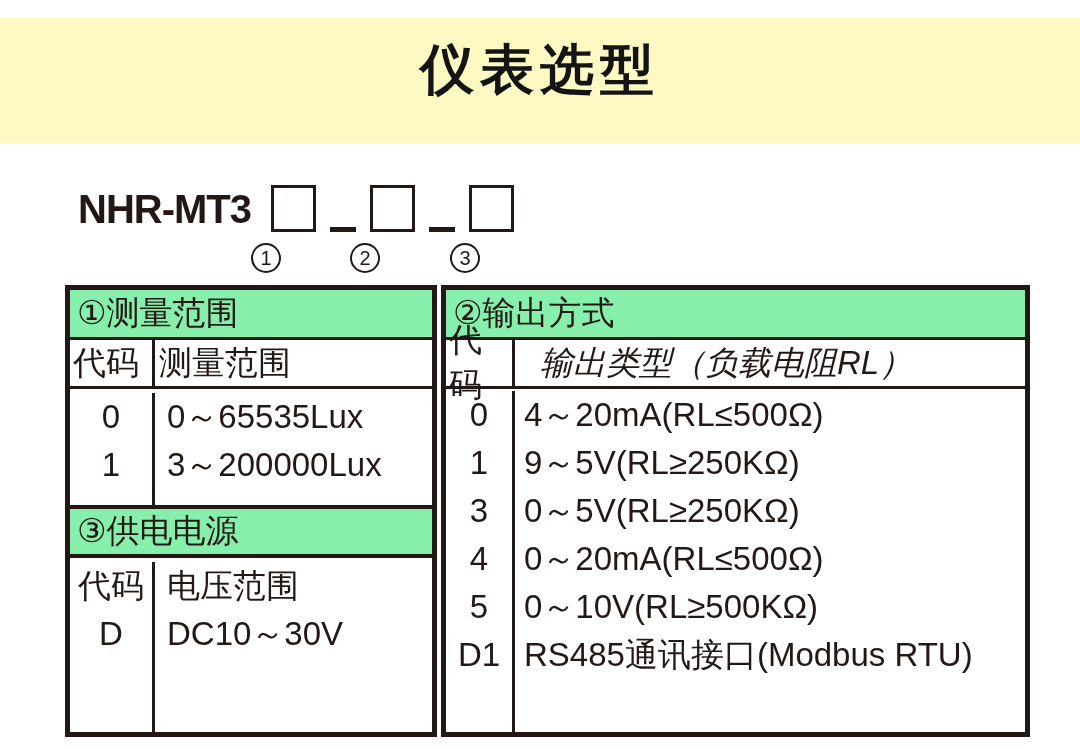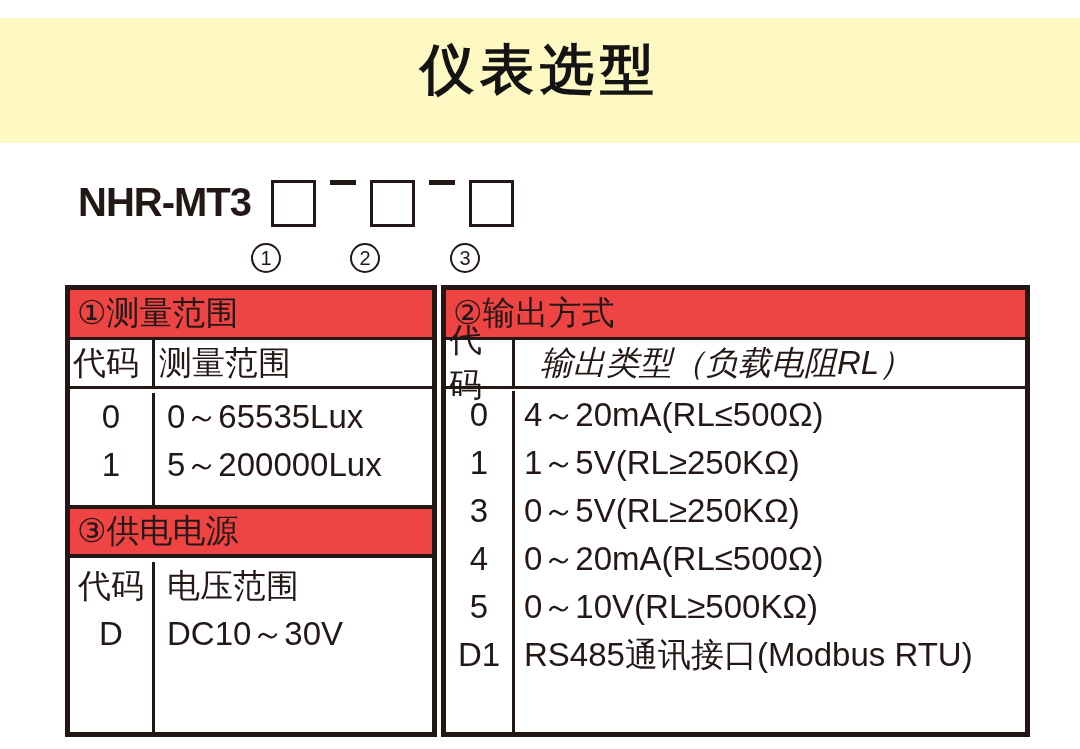--- a/index.html
+++ b/index.html
@@ -17,21 +17,21 @@
     font-size:54px;font-weight:bold;letter-spacing:6px;color:#141414;
     line-height:60px;margin-top:21px;
   }
   .banner-sub{
     font-size:22px;color:#2e2e2e;line-height:26px;margin-top:2px;
     letter-spacing:0.5px;
   }
   
   .model-row{
     position:absolute;left:78px;top:180px;height:52px;
-    display:flex;align-items:flex-start;
+    display:flex;align-items:flex-end;
   }
   .model-text{
     font-size:40px;font-weight:bold;letter-spacing:-1px;
     margin-right:20px;white-space:nowrap;
   }
   .code-box{
     width:39px;height:41px;border:3px solid #231815;background:#fff;
   }
   .dash{
     width:26px;height:5px;background:#231815;margin:0 14px;
@@ -43,21 +43,21 @@
   }
   .c1{left:251px;} .c2{left:350px;} .c3{left:450px;}
   
   .tbl{
     position:absolute;top:285px;border:5px solid #231815;
     box-sizing:border-box;background:#fff;font-size:33px;
   }
   .tbl-left{left:65px;width:372px;height:452px;}
   .tbl-right{left:441px;width:589px;height:452px;}
   .sec-hdr{
-    height:50px;background:#ef4444;border-bottom:3px solid #231815;
+    height:50px;background:#86efac;border-bottom:3px solid #231815;
     box-sizing:border-box;display:flex;align-items:center;
     padding-left:7px;font-size:33px;
   }
   .sec-hdr.mid{
     height:49px;border-bottom:4px solid #231815;
   }
   .sub-row{height:49px;border-bottom:3px solid #231815;box-sizing:border-box;display:flex;}
   .sub-row .cc{display:flex;align-items:center;padding-left:3px;box-sizing:border-box;}
   .sub-row .cv{flex:1;display:flex;align-items:center;box-sizing:border-box;}
   .block{display:flex;box-sizing:border-box;}
@@ -108,21 +108,21 @@
     <div class="cc w-code">代码</div>
     <div class="cv">测量范围</div>
   </div>
   <div class="block b1">
     <div class="col-code">
       <div class="line">0</div>
       <div class="line">1</div>
     </div>
     <div class="col-val">
       <div class="line">0～65535Lux</div>
-      <div class="line">5～200000Lux</div>
+      <div class="line">3～200000Lux</div>
     </div>
   </div>
   <div class="sec-hdr mid">③供电电源</div>
   <div class="block b2">
     <div class="col-code">
       <div class="line">代码</div>
       <div class="line">D</div>
     </div>
     <div class="col-val">
       <div class="line">电压范围</div>
@@ -141,20 +141,20 @@
     <div class="col-code">
       <div class="line">0</div>
       <div class="line">1</div>
       <div class="line">3</div>
       <div class="line">4</div>
       <div class="line">5</div>
       <div class="line">D1</div>
     </div>
     <div class="col-val">
       <div class="line">4～20mA(RL≤500Ω)</div>
-      <div class="line">1～5V(RL≥250KΩ)</div>
+      <div class="line">9～5V(RL≥250KΩ)</div>
       <div class="line">0～5V(RL≥250KΩ)</div>
       <div class="line">0～20mA(RL≤500Ω)</div>
       <div class="line">0～10V(RL≥500KΩ)</div>
       <div class="line">RS485通讯接口(Modbus RTU)</div>
     </div>
   </div>
 </div>
 
 </body></html>

